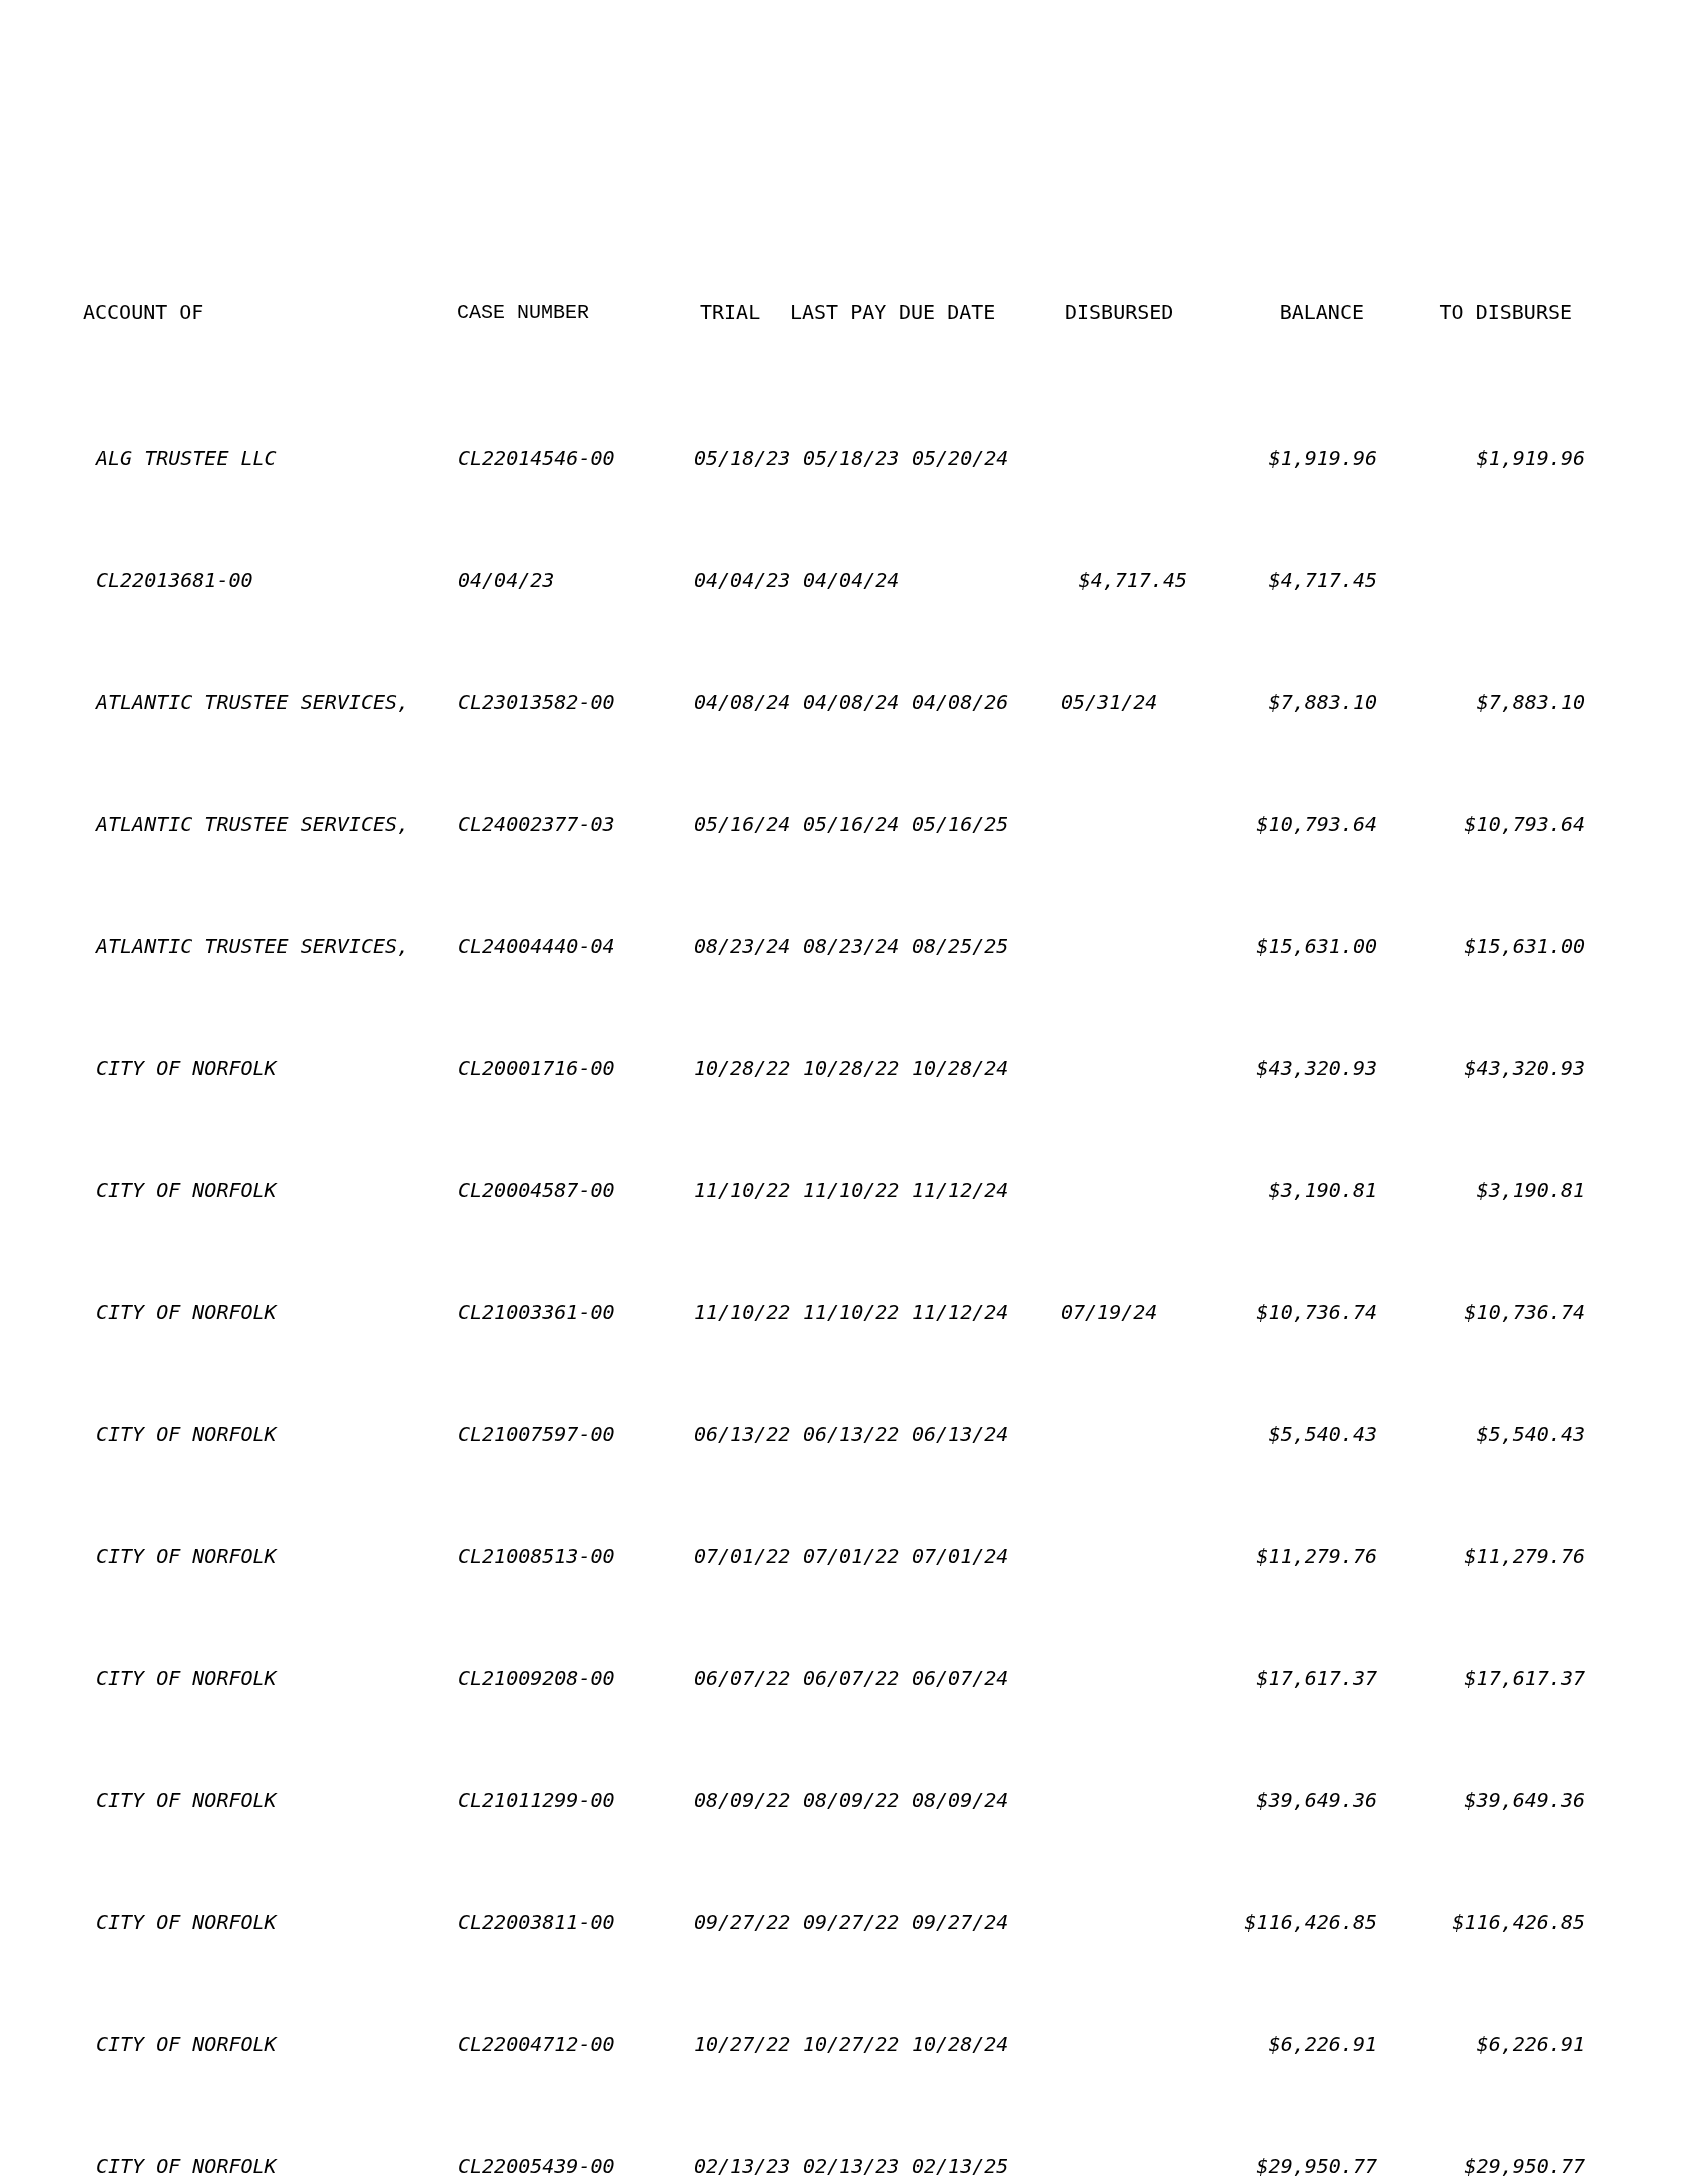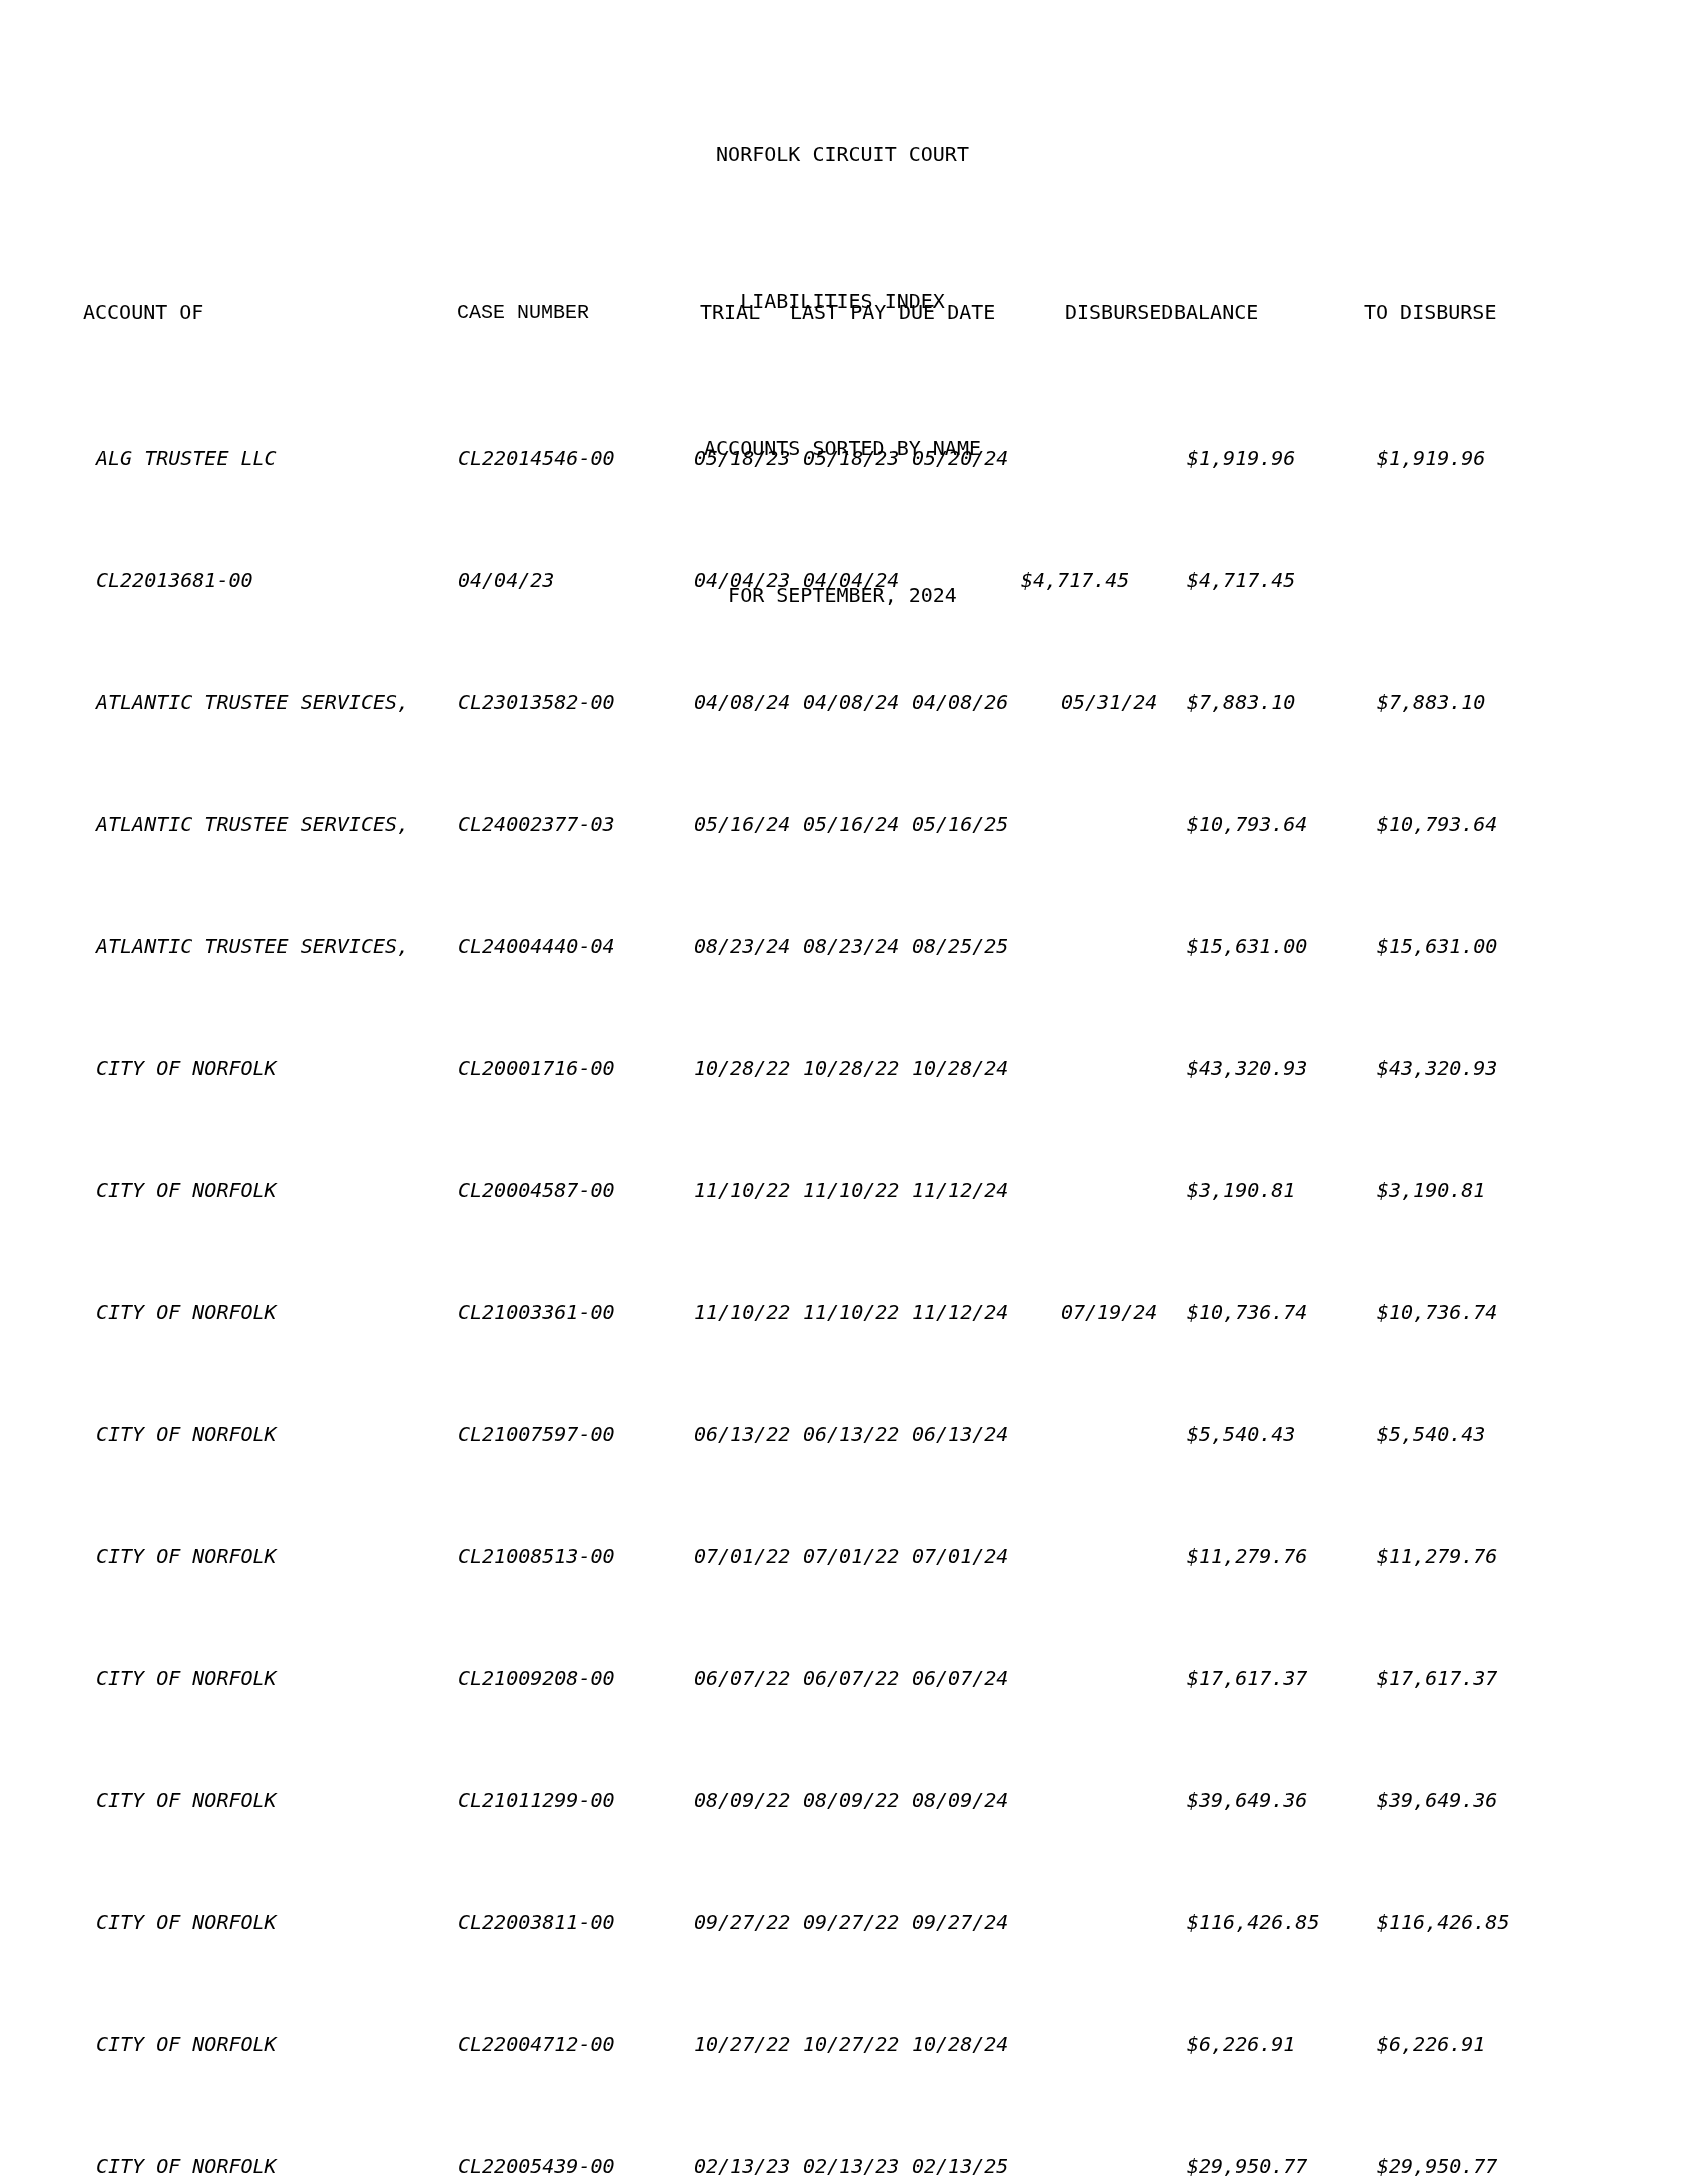--- a/index.html
+++ b/index.html
@@ -32,37 +32,31 @@
     top: 288px;
     line-height: 49px;
   }
   .tbody {
     position: absolute;
     left: 96px;
     top: 385px;
   }
   .row { height: 50px; line-height: 50px; font-style: italic; }
   .c { display: block; overflow: visible; }
-  .c.money { }
+  .c.money { text-align: right; }
   .c.disb { padding-left: 40px; }
   .thead .h-case  { padding-left: 12px; font-family: Liberation Mono, monospace; }
   .thead .h-trial { padding-left: 19px; }
   .thead .h-disb  { padding-left: 57px; }
 </style>
 </head>
 <body>
 
 <div class="page">
 
-  <div class="titles">
-    <div>NORFOLK CIRCUIT COURT</div>
-    <div>LIABILITIES INDEX</div>
-    <div>ACCOUNTS SORTED BY NAME</div>
-    <div>FOR SEPTEMBER, 2024</div>
-  </div>
 
   <div class="thead grid">
     <span class="c">ACCOUNT OF</span>
     <span class="c h-case">CASE NUMBER</span>
     <span class="c h-trial">TRIAL</span>
     <span class="c">LAST PAY</span>
     <span class="c">DUE DATE</span>
     <span class="c h-disb">DISBURSED</span>
     <span class="c money">BALANCE</span>
     <span class="c money">TO DISBURSE</span>

